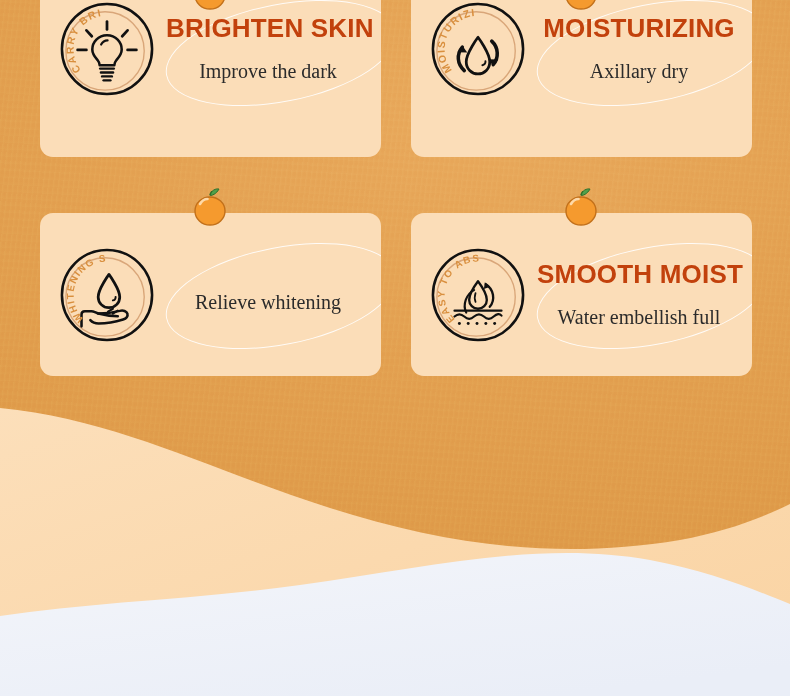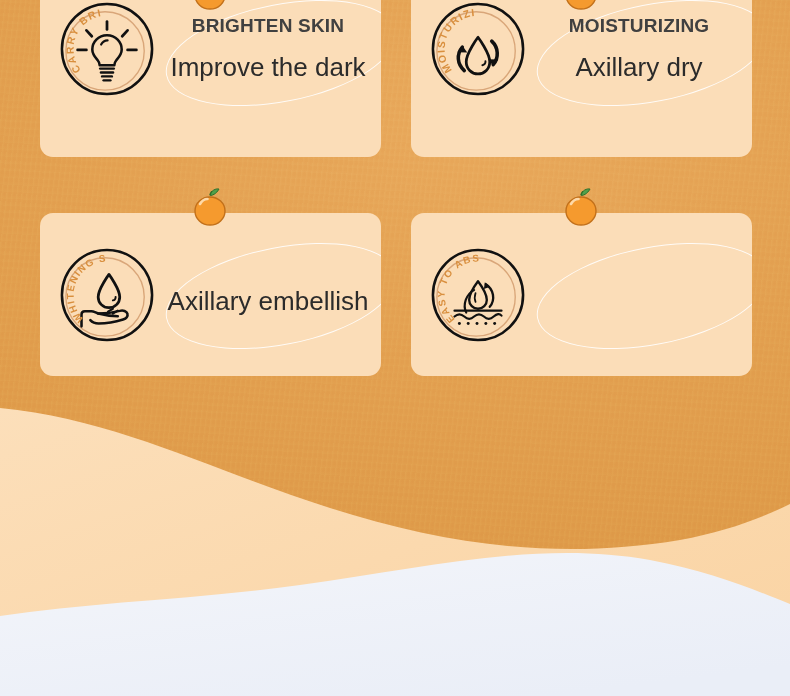--- a/index.html
+++ b/index.html
@@ -70,33 +70,34 @@
     height: 98px;
   }
   .card-text {
     position: absolute;
     left: 126px;
     top: 50%;
     transform: translateY(-50%);
     z-index: 3;
   }
   .card-title {
-    color: #404040;
+    color: #c2410c;
     font-weight: bold;
-    font-size: 19px;
+    font-size: 26px;
     letter-spacing: .2px;
     line-height: 1.22;
     white-space: nowrap;
   }
   .card-sub {
     color: #2b2b2b;
-    font-size: 26px;
+    font-size: 20px;
     line-height: 1.3;
     margin-top: 14px;
     white-space: nowrap;
+    font-family: Liberation Serif, serif;
   }
   .align-c { text-align: center; }
 
   
   .orange {
     position: absolute;
     width: 42px;
     height: 44px;
     z-index: 6;
   }
@@ -208,21 +209,21 @@
       <line x1="56" y1="69" x2="61" y2="66" stroke="#111111" stroke-width="2.2" stroke-linecap="round"></line>
       <defs>
           <path id="ring3" d="M50,50 m0,-34 a34,34 0 1,1 -0.1,0"></path>
         </defs>
       <text fill="#d98f3e" font-family="Liberation Sans, sans-serif" font-size="10" font-weight="bold" letter-spacing="1.3">
         <textPath href="#ring3" startOffset="62%">WHITENING SKIN</textPath>
       </text>
     </svg>
 
     <div class="card-text align-c" style="width:204px;">
-      <div class="card-sub">Axillary embellish</div>
+      <div class="card-sub">Relieve whitening</div>
     </div>
   </div>
 
   <div class="card" style="left:411px; top:213px; width:341px; height:163px;">
 
     <div class="card-ellipse" style="left:124px; top:34px; width:232px; height:96px; transform:rotate(-11deg);"></div>
 
     <svg class="badge" viewBox="0 0 100 100">
       <circle cx="50" cy="50" r="46" fill="none" stroke="#111111" stroke-width="2.6"></circle>
       <circle cx="48" cy="52" r="40" fill="none" stroke="#d9a679" stroke-width="1.4"></circle>
@@ -244,20 +245,24 @@
         <circle cx="67" cy="79" r="1.5"></circle>
       </g>
       <defs>
           <path id="ring4" d="M50,50 m0,-34 a34,34 0 1,1 -0.1,0"></path>
         </defs>
       <text fill="#d98f3e" font-family="Liberation Sans, sans-serif" font-size="10" font-weight="bold" letter-spacing="1.5">
         <textPath href="#ring4" startOffset="62%">EASY TO ABSORB</textPath>
       </text>
     </svg>
 
+    <div class="card-text align-c" style="width:204px;">
+      <div class="card-title">SMOOTH MOIST</div>
+      <div class="card-sub">Water embellish full</div>
+    </div>
   </div>
 
   <svg class="orange" style="left:189px; top:-30px;" viewBox="0 0 42 44">
     <path d="M21 8 C21 8 24 2 30 3 C30 3 27 9 21.5 9.5 Z" fill="#4fa14a" stroke="#2f6f2c" stroke-width="1"></path>
     <line x1="21" y1="9" x2="22.5" y2="5.5" stroke="#2f6f2c" stroke-width="1.2" stroke-linecap="round"></line>
     <ellipse cx="21" cy="25" rx="15" ry="14" fill="#f59a2e" stroke="#c2701a" stroke-width="1.4"></ellipse>
     <path d="M11 18 C13 14.5 16 13 18.5 13" fill="none" stroke="#ffe4bd" stroke-width="2.6" stroke-linecap="round" opacity=".85"></path>
   </svg>
 
   <svg class="orange" style="left:560px; top:-30px;" viewBox="0 0 42 44">

